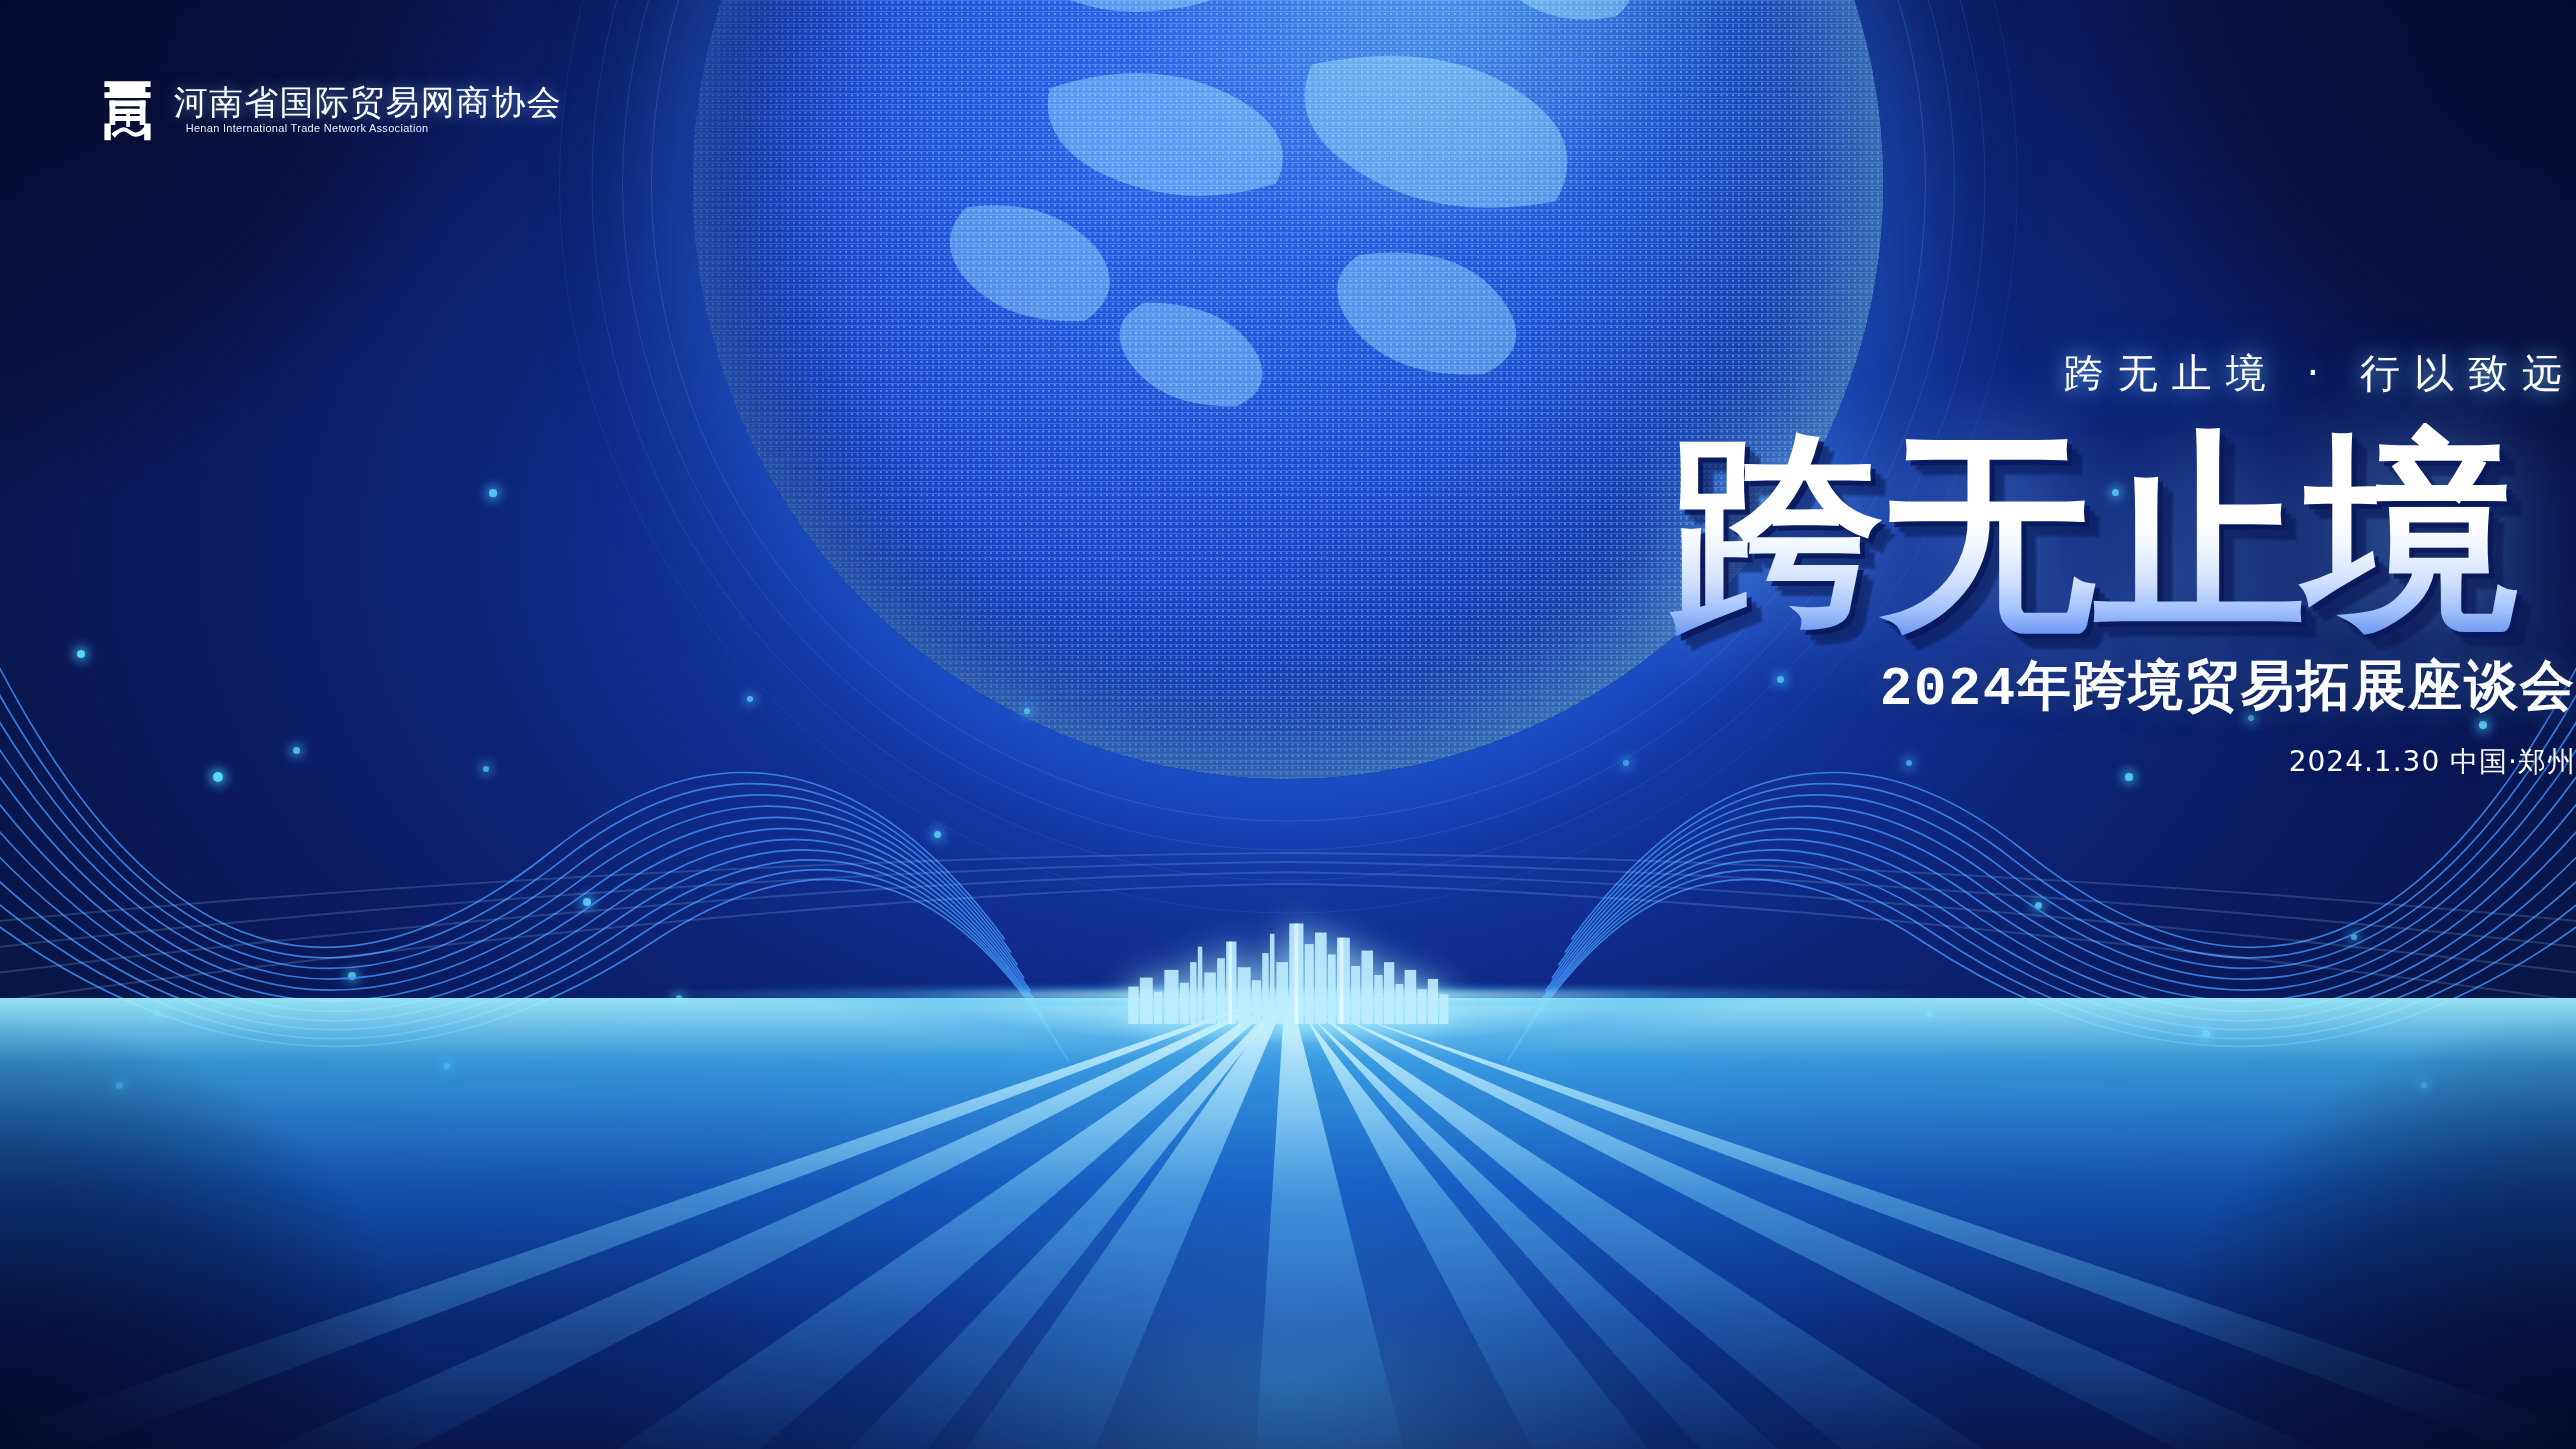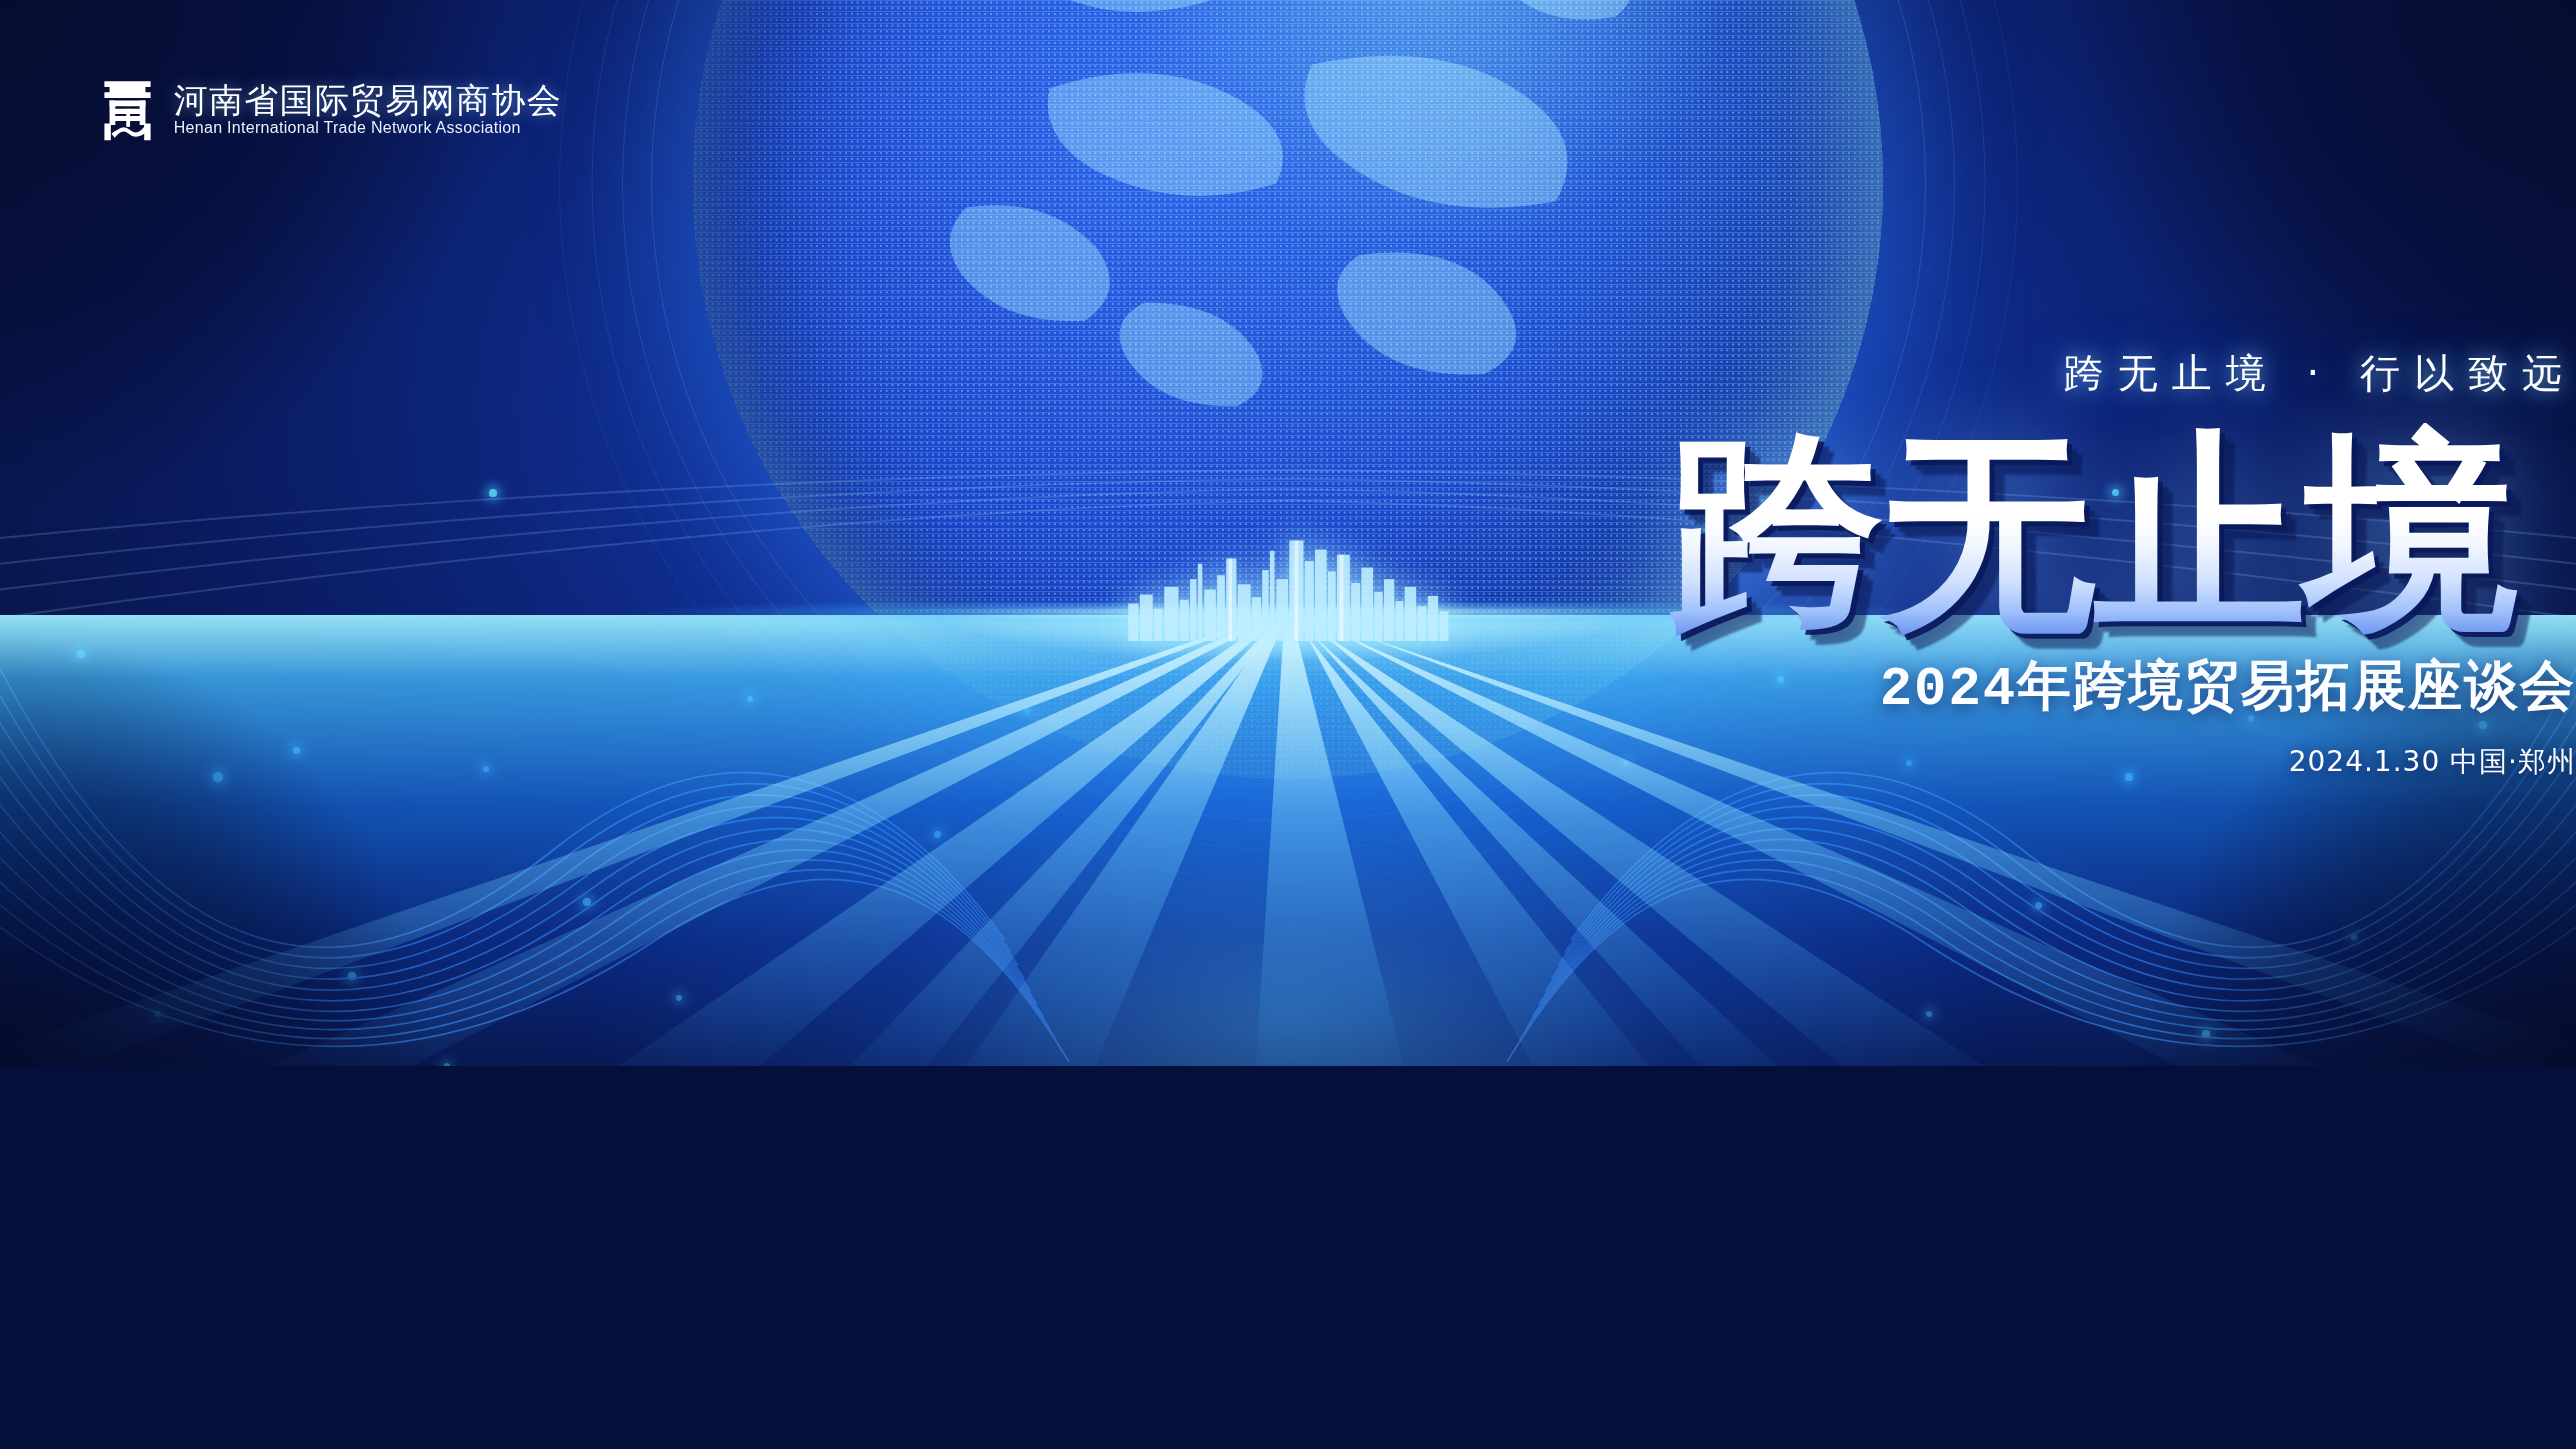--- a/index.html
+++ b/index.html
@@ -2,21 +2,21 @@
 <html lang="zh" style="font-size:10.3px"><head>
 <meta charset="utf-8">
 <title>跨境出海 共赢未来</title>
 <style>
   html,body{margin:0;padding:0;background:#05103a;}
   *{box-sizing:border-box;}
 
   .stage{
     position:relative;
     width:2576px;
-    height:1066px;
+    height:1449px;
     overflow:hidden;
     font-family:"Liberation Sans","DejaVu Sans",sans-serif;
     background:
       radial-gradient(ellipse 966px 580px at 50% 95%, rgba(90,200,255,0.55) 0%, rgba(30,110,220,0.25) 40%, rgba(0,0,0,0) 72%),
       radial-gradient(ellipse 1417px 902px at 50% 38%, #1c47cf 0%, #143bb0 28%, #0d2478 58%, #0a1a5e 78%, #081547 100%),
       linear-gradient(180deg,#0b1450 0%, #0d1f6e 30%, #11379e 60%, #0e2f8c 75%, #0a1c52 100%);
     padding-left: 20px;
   }
 
   
@@ -103,22 +103,23 @@
   .logo{position:absolute;left:98px;top:76px;display:flex;align-items:center;gap:16.7px;}
   .logo-mark{width:59px;height:67px;flex:0 0 auto;}
   .logo-mark svg{display:block;width:100%;height:100%;}
   .logo-text{display:flex;flex-direction:column;justify-content:center;gap:3.9px;}
   .logo-cn{
     font-size:34px;line-height:1;color:#ffffff;letter-spacing:1.3px;font-weight:400;
     font-family:"DejaVu Sans","Liberation Sans",sans-serif;
     text-shadow:0 0 14px rgba(140,200,255,.55);
   }
   .logo-en{
-    font-size:16px;line-height:1;color:#e9f1ff;letter-spacing:0.3px;font-weight:400;
+    font-size:11px;line-height:1;color:#e9f1ff;letter-spacing:0.3px;font-weight:400;
     font-family:"Liberation Sans",sans-serif;
+    margin-left:12px;
   }
 
   
   .center{
     position:absolute;left:0;right:0;top:0;
     display:flex;flex-direction:column;align-items:flex-end;
   }
   .tagline{
     margin-top:353px;
     font-size:40px;line-height:1;color:#ffffff;letter-spacing:14px;text-indent:14px;

